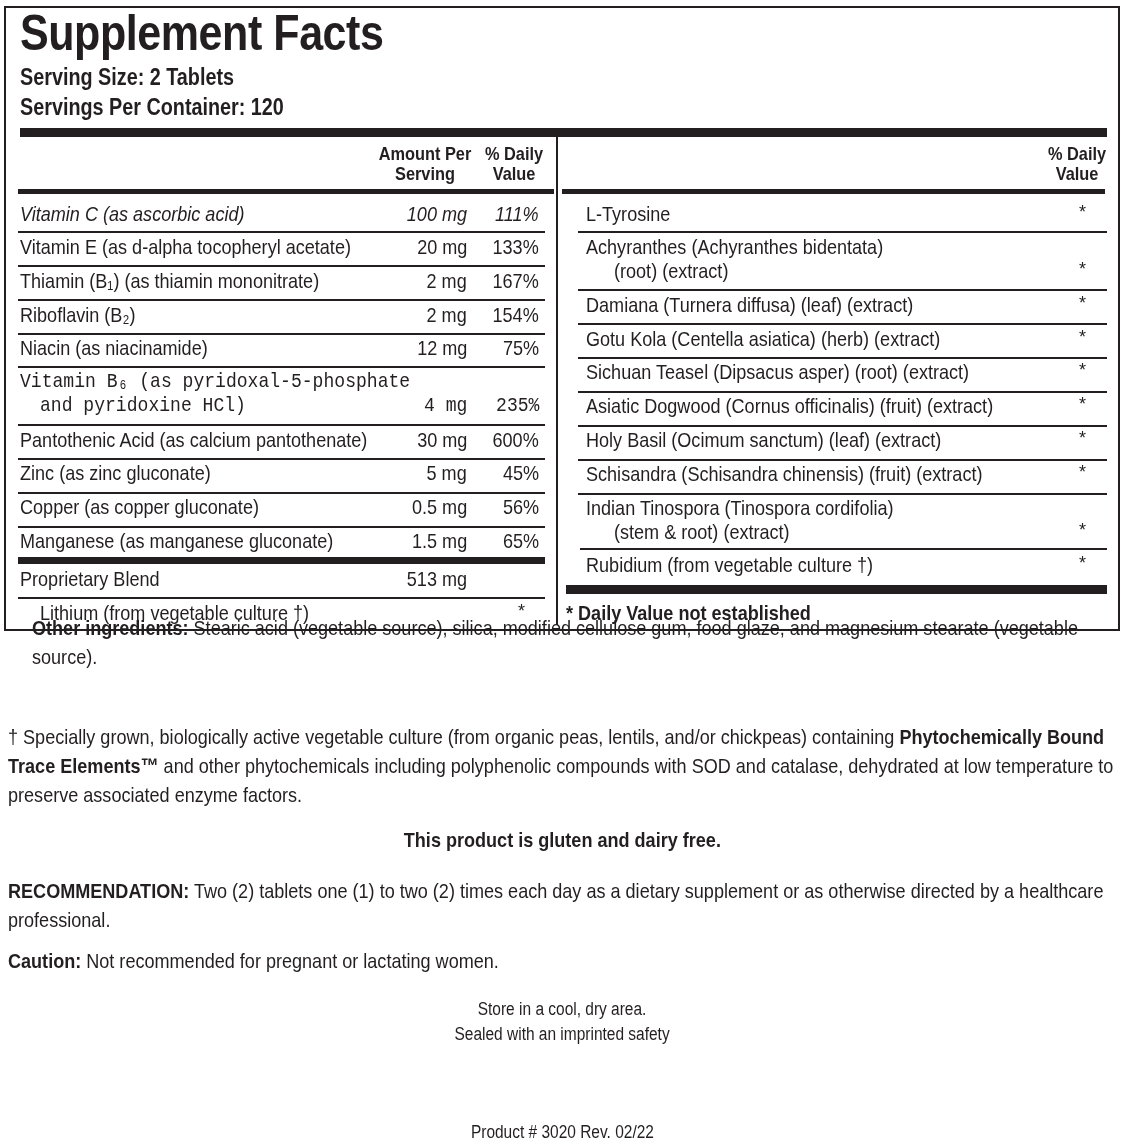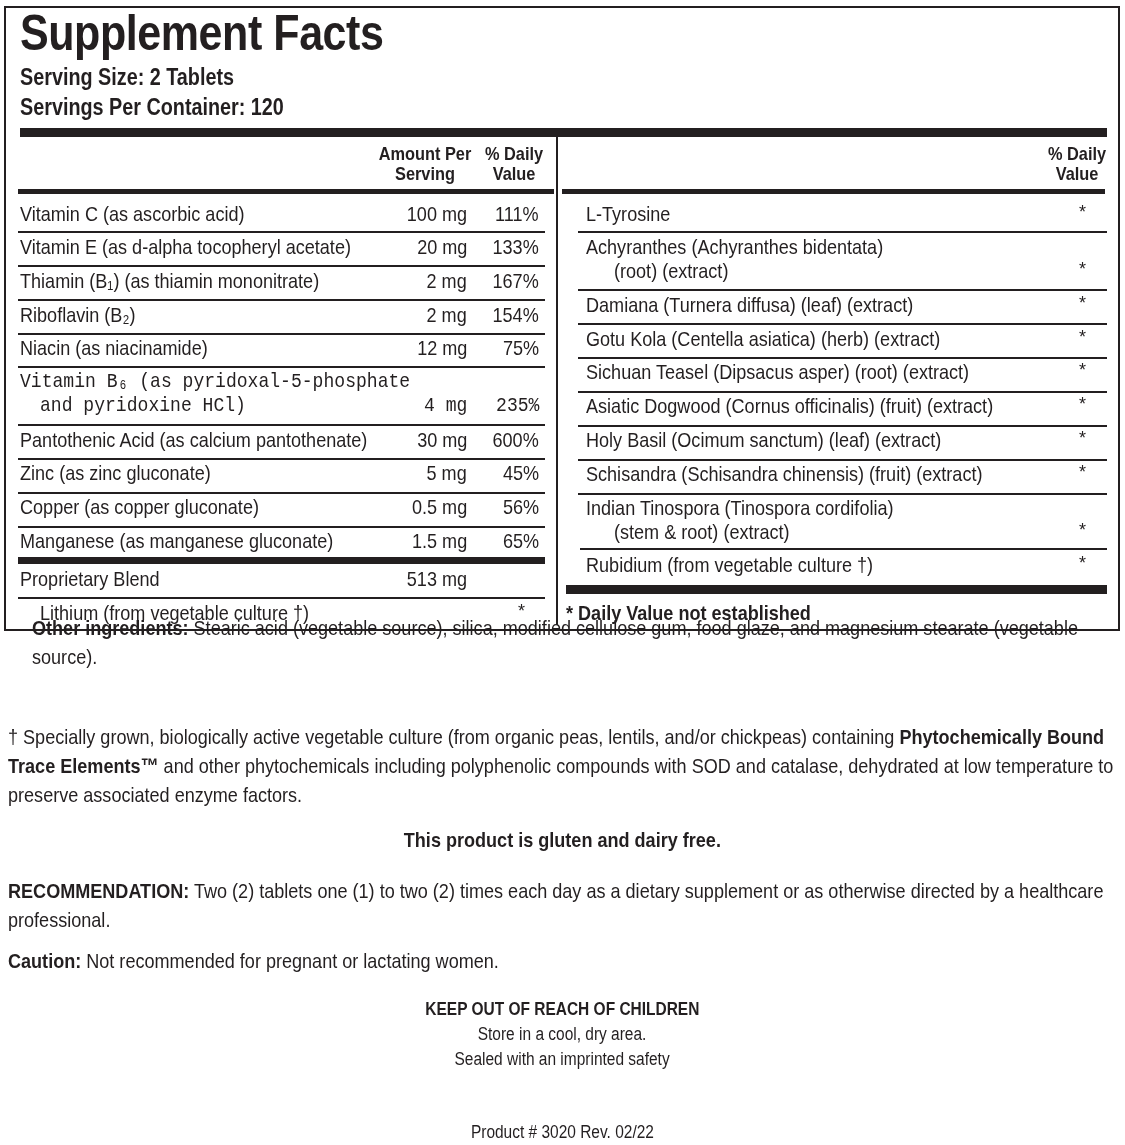--- a/index.html
+++ b/index.html
@@ -49,21 +49,21 @@
 </div>
 
 <div class="hdr" style="left:1040px; top:144px; width:74px;">
   <div>% Daily</div>
   <div>Value</div>
 </div>
 
 <div class="thickbar" style="left:18px; top:189px; width:536px; height:5px;"></div>
 <div class="thickbar" style="left:562px; top:189px; width:543px; height:5px;"></div>
 
-<div class="row" style="left:20px; top:202px; width:525px; height:30px;">
+<div class="row" style="left:20px; top:202px; width:525px; height:30px;font-style:italic;">
   <span class="nm">Vitamin C (as ascorbic acid)</span>
   <span class="amt" style="right:78px;">100  mg</span>
   <span class="dv" style="right:6px;">111%</span>
 </div>
 <div class="thinline" style="left:18px; top:231px; width:527px;"></div>
 
 <div class="row" style="left:20px; top:235px; width:525px;">
   <span class="nm">Vitamin E (as d-alpha tocopheryl acetate)</span>
   <span class="amt" style="right:78px;">20  mg</span>
   <span class="dv" style="right:6px;">133%</span>
@@ -218,20 +218,19 @@
 
 <div class="para" style="top:876px;">
   <span class="inner"><span class="foot-bold">RECOMMENDATION:</span><span> Two (2) tablets one (1) to two (2) times each day as a dietary supplement or as otherwise directed by a healthcare professional.</span></span>
 </div>
 
 <div class="para" style="top:946px;">
   <span class="inner"><span class="foot-bold">Caution:</span><span> Not recommended for pregnant or lactating women.</span></span>
 </div>
 
 <div class="center-block" style="top:997px; font-size:18px; line-height:25px;">
-  <div style="font-weight:bold;"><span>KEEP OUT OF REACH OF CHILDREN</span></div>
   <div><span>Store in a cool, dry area.</span></div>
   <div><span>Sealed with an imprinted safety</span></div>
 </div>
 
 <div class="center-block" style="top:1122px; font-size:18px;">
   <span>Product # 3020  Rev. 02/22</span>
 </div>
 
 </body></html>

